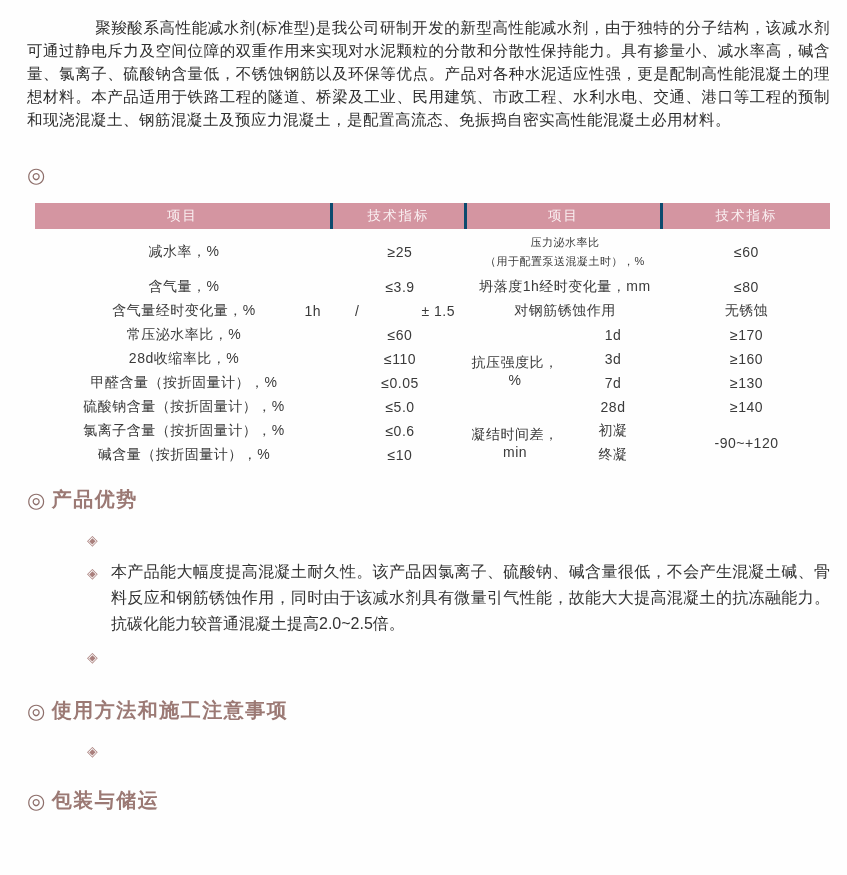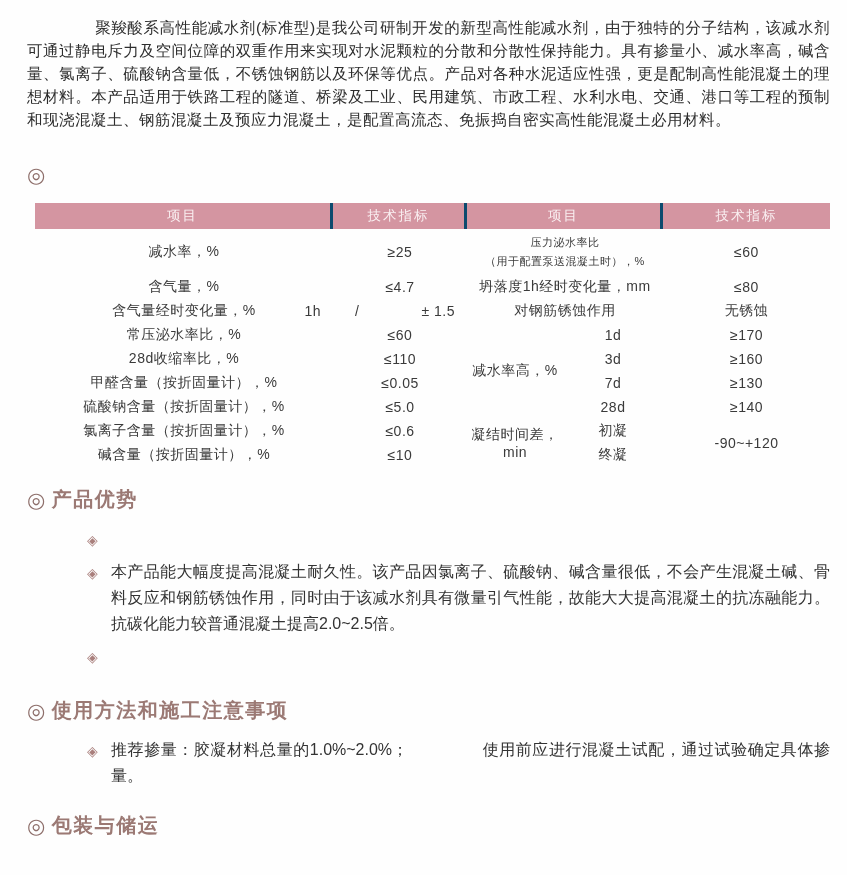--- a/index.html
+++ b/index.html
@@ -93,42 +93,42 @@
         <td>减水率，%</td>
         <td>≥25</td>
         <td colspan="2" class="two-line">
           <div>压力泌水率比</div>
           <div>（用于配置泵送混凝土时），%</div>
         </td>
         <td>≤60</td>
       </tr>
       <tr>
         <td>含气量，%</td>
-        <td>≤4.7</td>
+        <td>≤3.9</td>
         <td colspan="2">坍落度1h经时变化量，mm</td>
         <td>≤80</td>
       </tr>
       <tr>
         <td class="label-with-time">
           <span>含气量经时变化量，%</span>
           <span class="time">1h</span>
         </td>
         <td class="split-val">
           <div class="inner">
             <span>/</span>
             <span>± 1.5</span>
           </div>
         </td>
         <td colspan="2">对钢筋锈蚀作用</td>
         <td>无锈蚀</td>
       </tr>
       <tr>
         <td>常压泌水率比，%</td>
         <td>≤60</td>
-        <td rowspan="4">减水率高，%</td>
+        <td rowspan="4">抗压强度比，%</td>
         <td>1d</td>
         <td>≥170</td>
       </tr>
       <tr>
         <td>28d收缩率比，%</td>
         <td>≤110</td>
         <td>3d</td>
         <td>≥160</td>
       </tr>
       <tr>
@@ -177,23 +177,20 @@
   </ul>
 
   <h2 class="section-heading h-usage">
     <span class="marker">◎</span>
     <span>使用方法和施工注意事项</span>
   </h2>
 
   <ul class="bullets single">
     <li>
       <span class="bullet-icon">◈</span>
-      <span class="li-text">
-        <span>推荐掺量：胶凝材料总量的1.0%~2.0%；</span><span class="usage-note">使用前应进行混凝土试配，通过试验确定具体掺量。</span>
-      </span>
     </li>
   </ul>
 
   <h2 class="section-heading h-pack">
     <span class="marker">◎</span>
     <span>包装与储运</span>
   </h2>
 
 </div>
 

